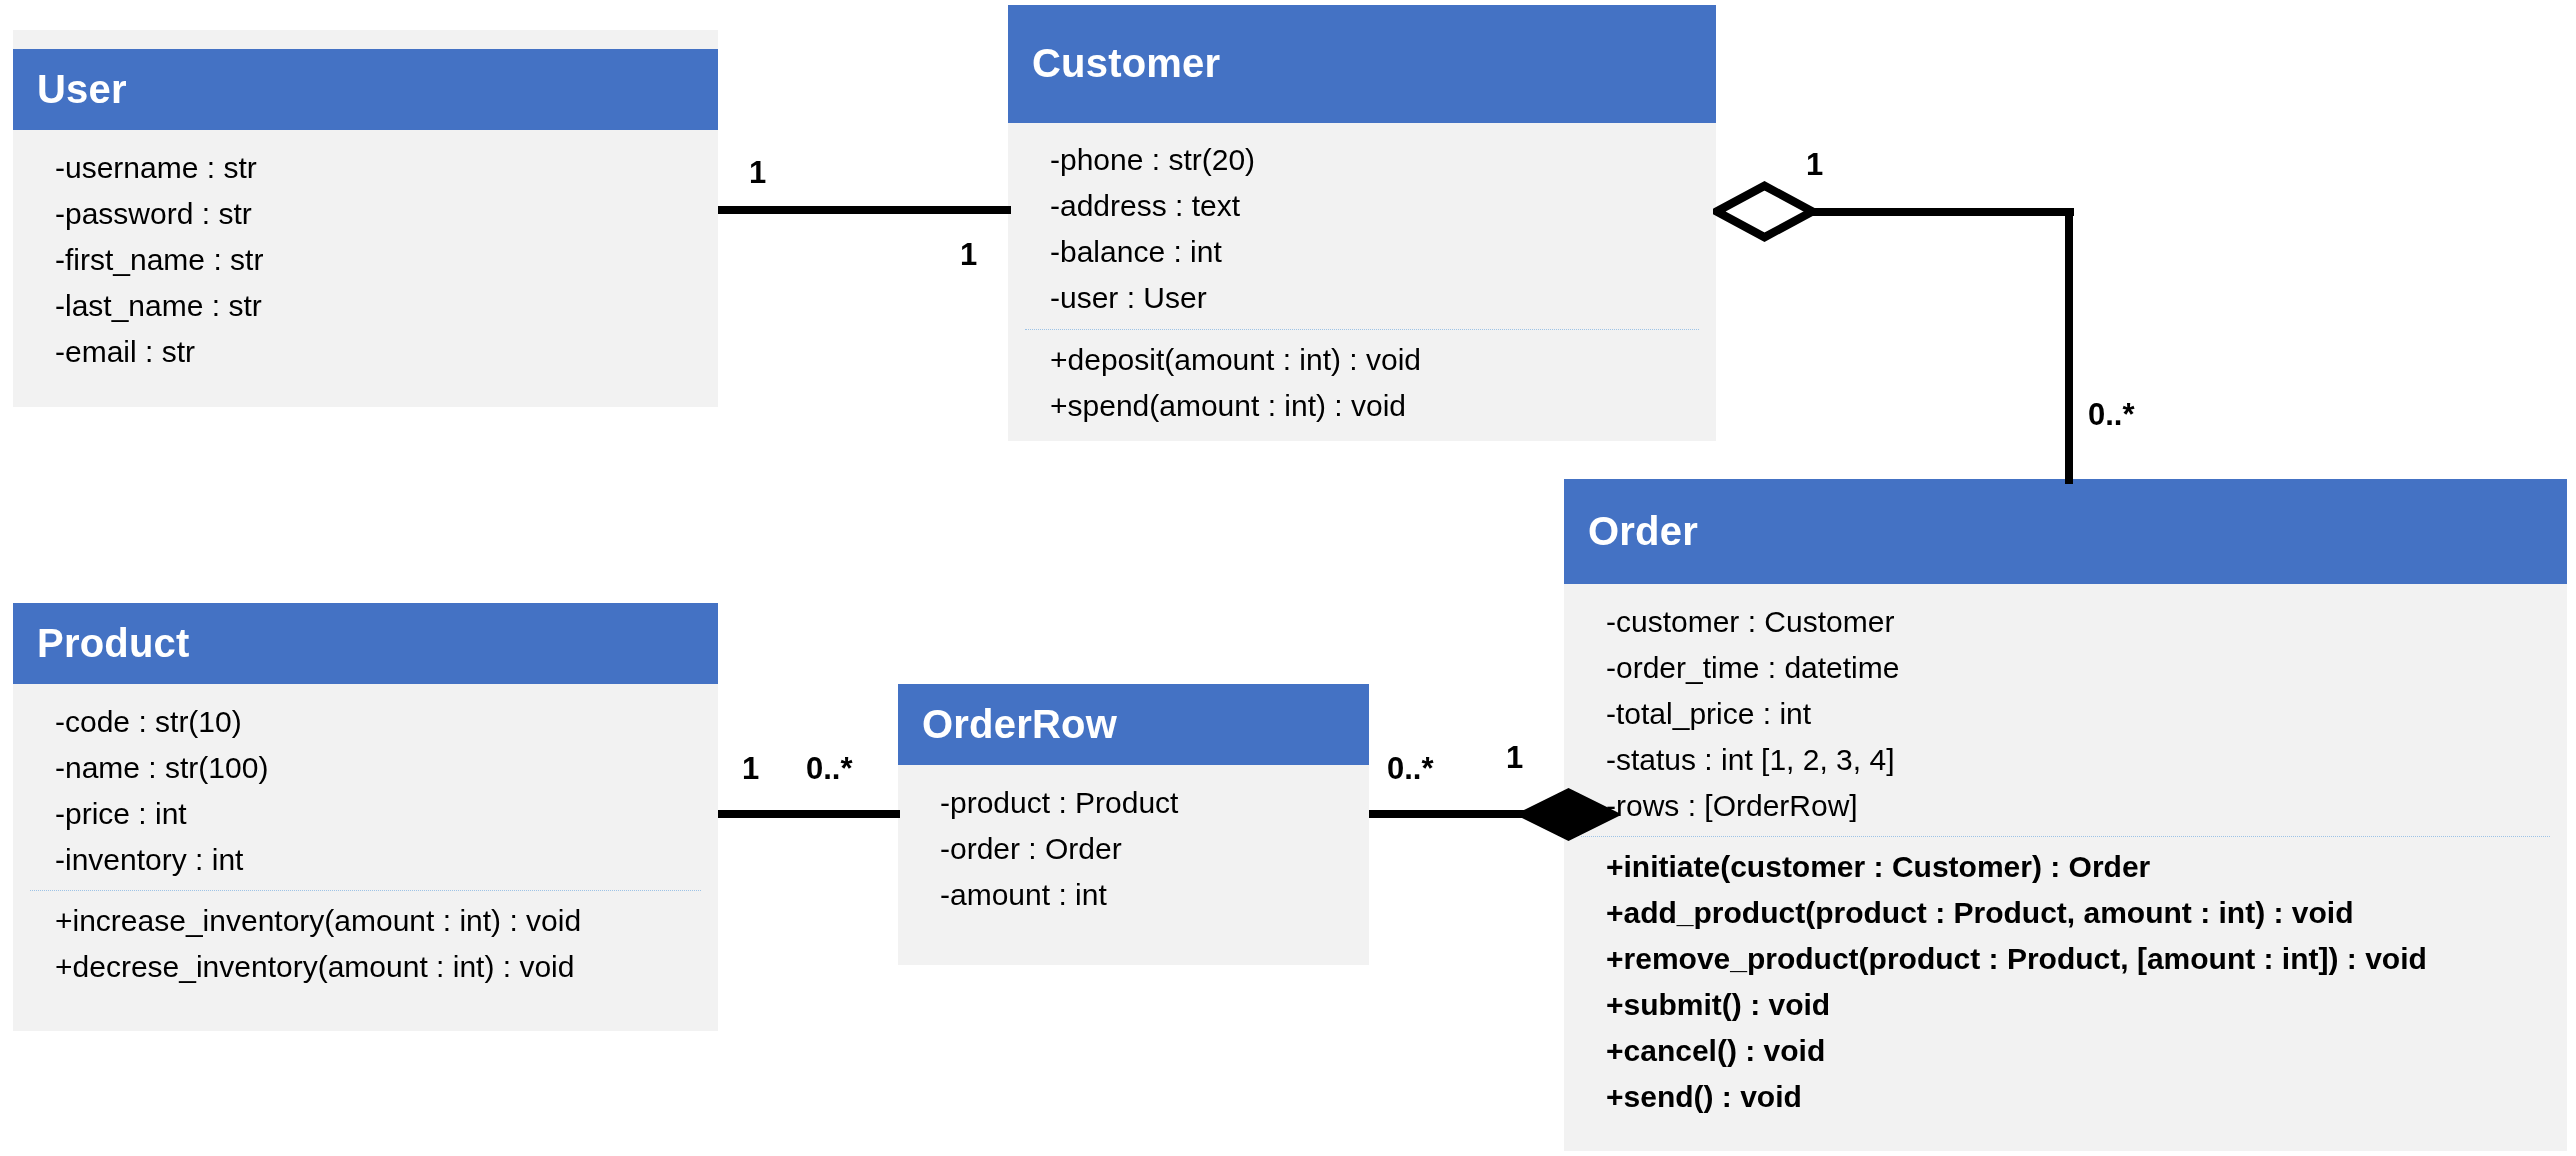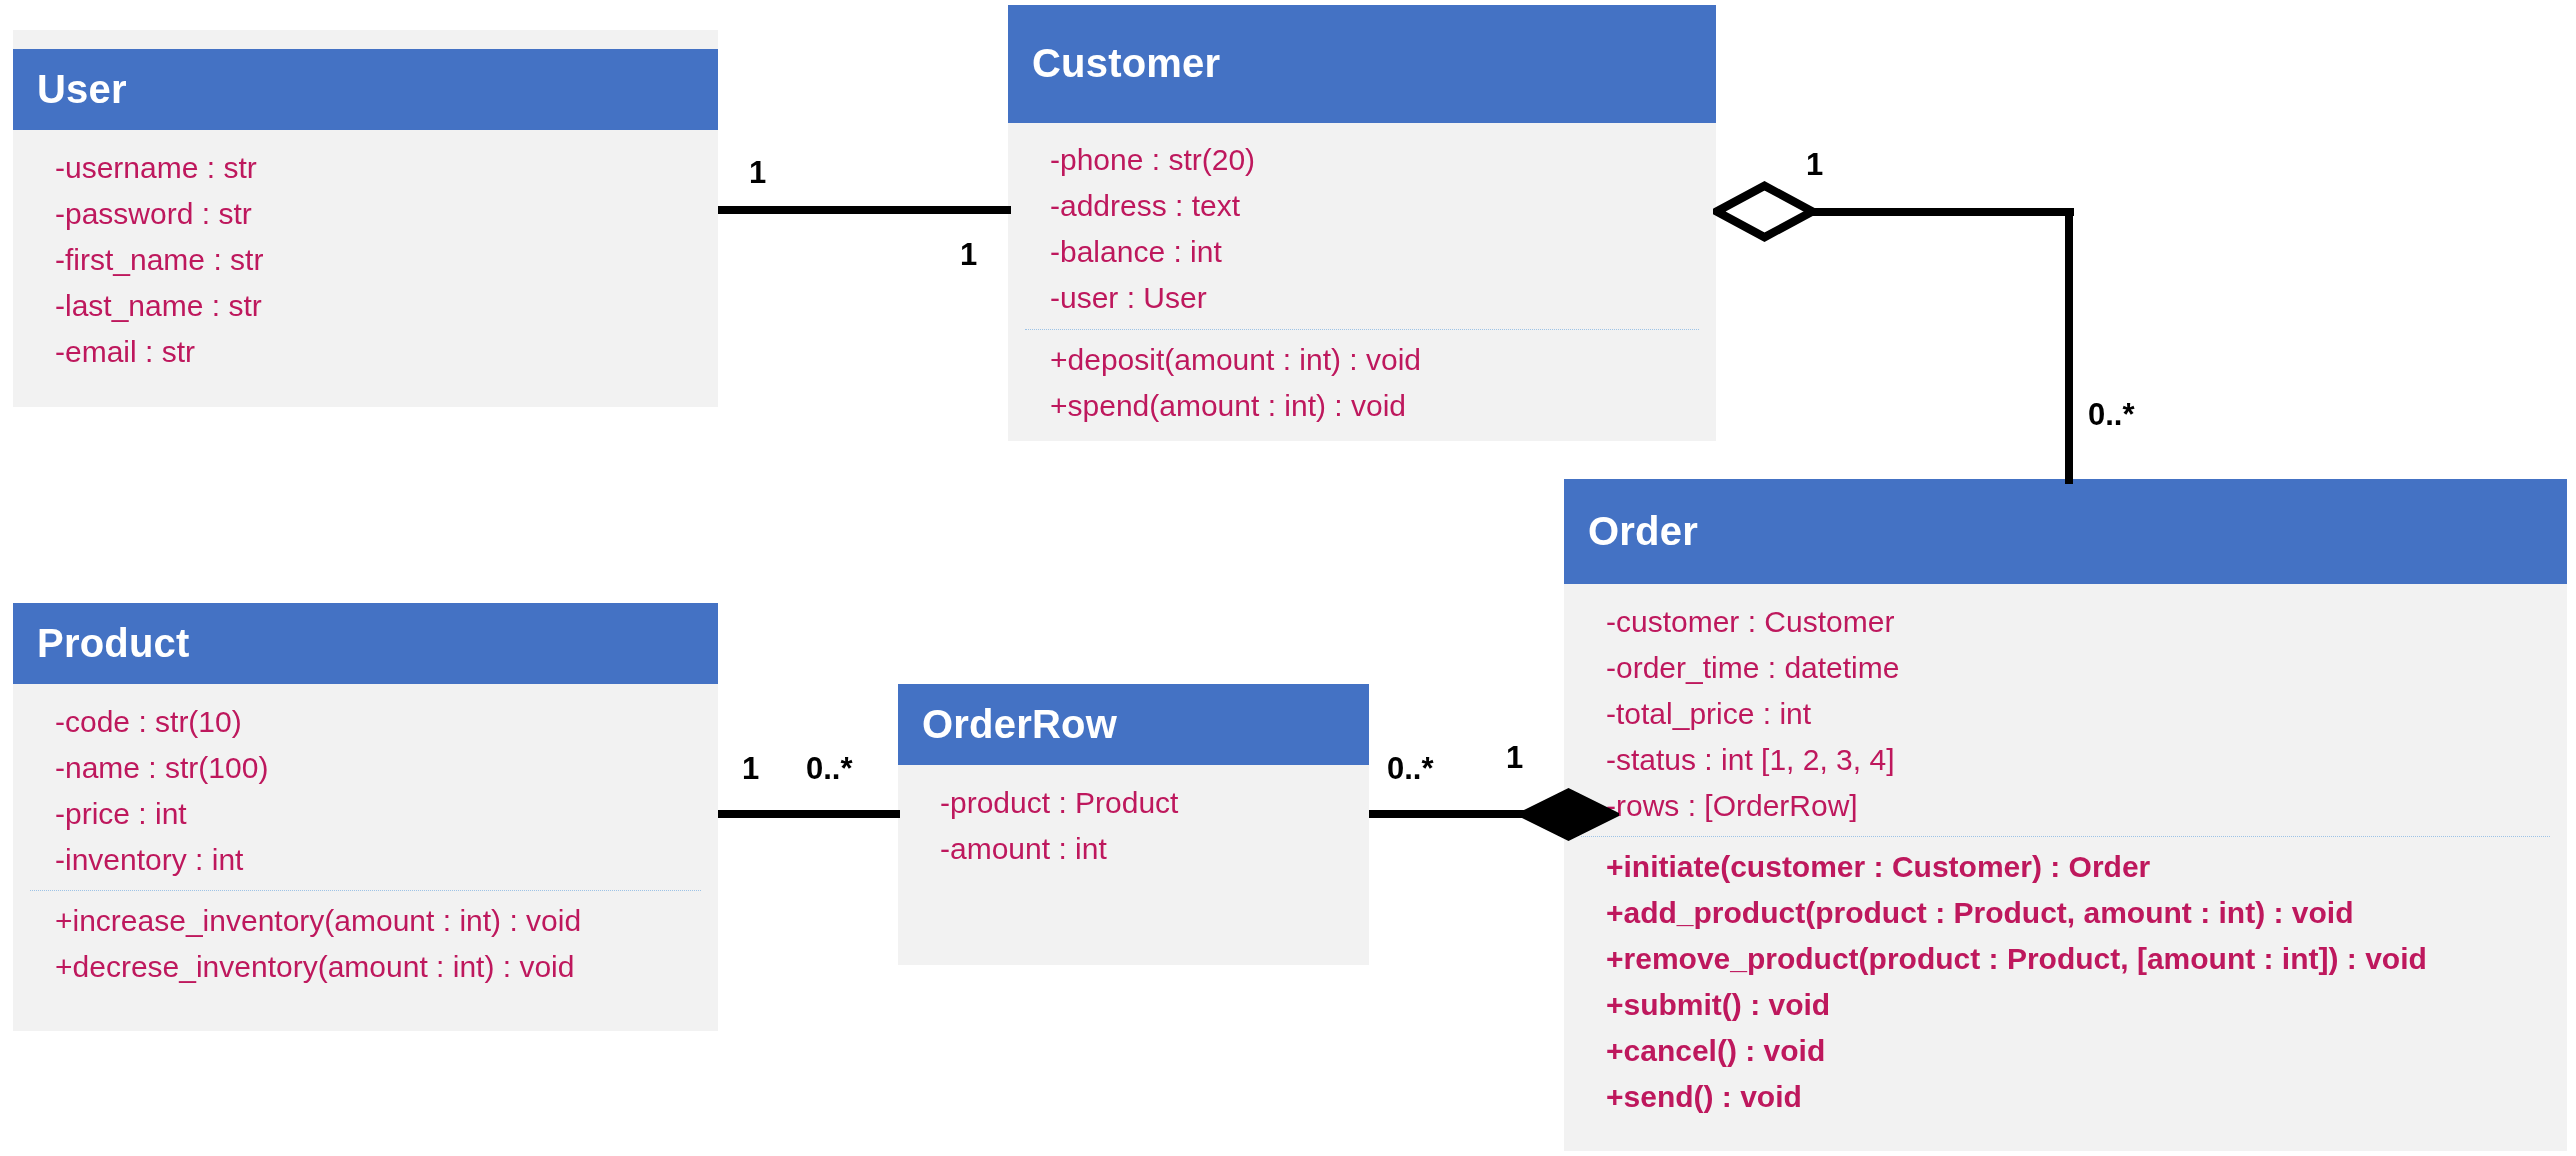--- a/index.html
+++ b/index.html
@@ -33,21 +33,21 @@
   .uml-title {
     font-size: 40px;
     letter-spacing: 0.2px;
     white-space: nowrap;
   }
   .uml-section {
     box-sizing: border-box;
   }
   .uml-line {
     font-size: 30px;
-    color: #be185d;
+    color: #000000;
     white-space: nowrap;
     line-height: 46px;
   }
   .uml-divider {
     height: 0;
     border-top: 1.8px dotted #9DC3E6;
     margin: 5.5px 0 5.5px 0;
   }
 
   
@@ -118,20 +118,21 @@
       <div class="uml-line">+decrese_inventory(amount : int) : void</div>
     </div>
   </div>
 
   <div class="uml-class" style="left:898px; top:684px; width:471px; height:281px;">
     <div class="uml-header" style="height:81px; padding-left:24px;">
       <span class="uml-title">OrderRow</span>
     </div>
     <div class="uml-section" style="padding:14.7px 0 9.2px 42px;">
       <div class="uml-line">-product : Product</div>
+      <div class="uml-line">-order : Order</div>
       <div class="uml-line">-amount : int</div>
     </div>
   </div>
 
   <div class="uml-class" style="left:1564px; top:479px; width:1003px; height:672px;">
     <div class="uml-header" style="height:105px; padding-left:24px;">
       <span class="uml-title">Order</span>
     </div>
     <div class="uml-section" style="padding:14.7px 0 0 42px;">
       <div class="uml-line">-customer : Customer</div>

